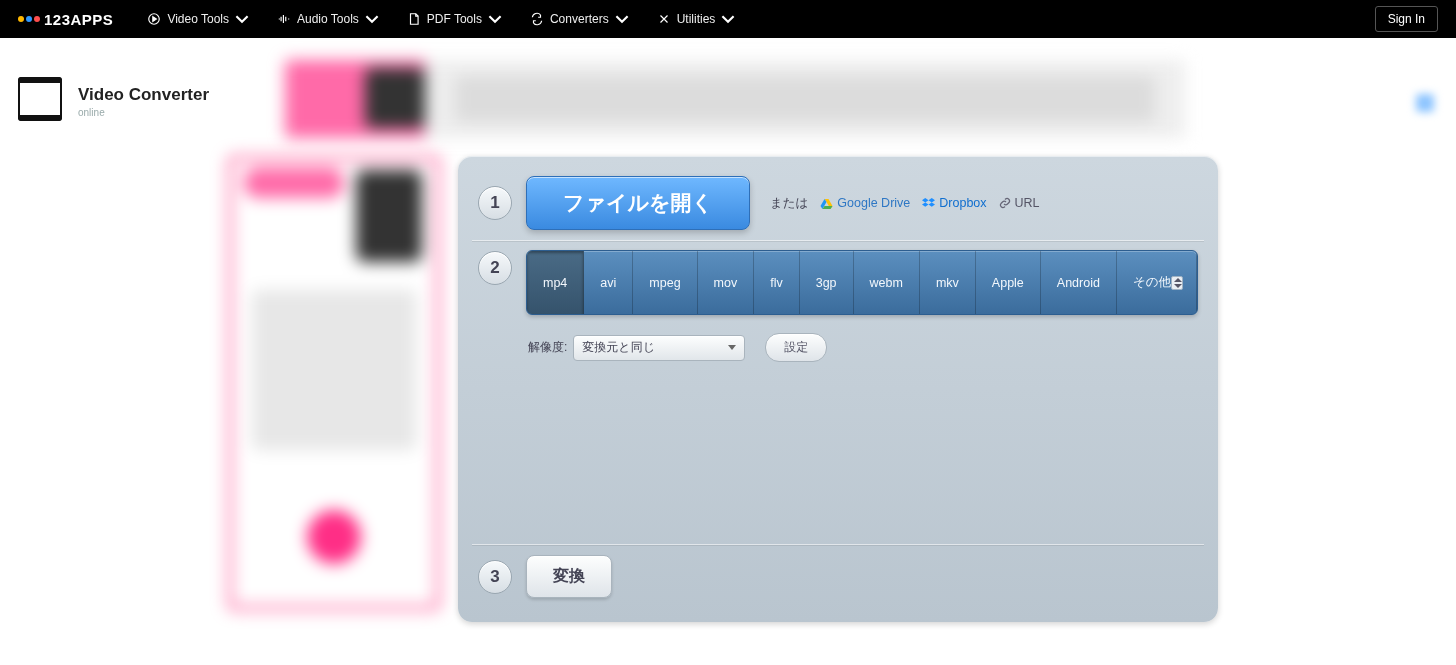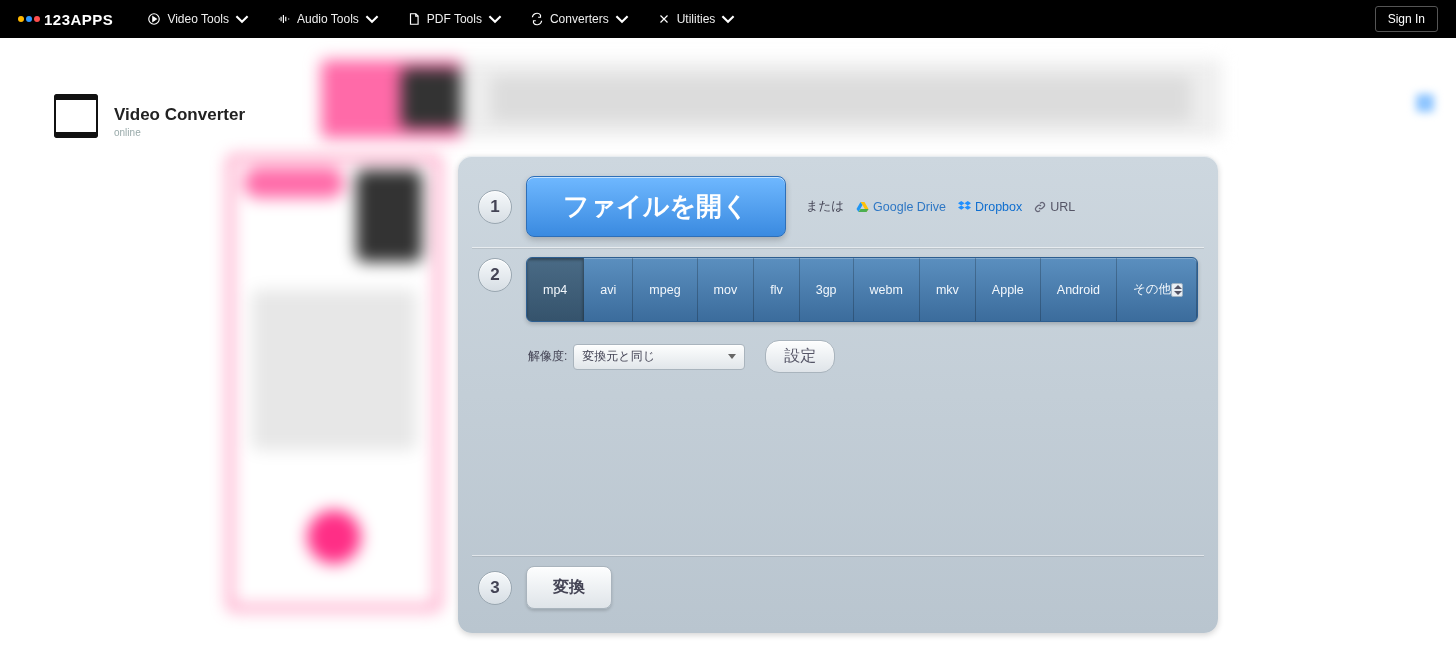--- a/index.html
+++ b/index.html
@@ -14,21 +14,21 @@
   .logo .dot { width:6px; height:6px; border-radius:50%; }
   .d1{background:#ffb800;} .d2{background:#2e98ff;} .d3{background:#ff4d4d;}
   .navmenu { display:flex; align-items:center; gap:28px; margin-left:34px; }
   .navitem { display:flex; align-items:center; gap:6px; cursor:pointer; color:#eee; }
   .navitem svg { width:14px; height:14px; }
   .chev { width:9px; height:9px; }
   .spacer { flex:1; }
   .signin { border:1px solid #555; border-radius:3px; padding:5px 12px; font-size:12px; cursor:pointer; }
   
   .apphead {
-    display:flex; align-items:flex-end; gap:16px; padding:22px 0 0 18px;margin-left:36px;
+    display:flex; align-items:center; gap:16px; padding:22px 0 0 18px;
   }
   .appicon {
     width:44px; height:44px; border:2px solid #111; border-radius:4px;
     position:relative; background:#fff;
   }
   .appicon::before, .appicon::after{
     content:""; position:absolute; left:-2px; right:-2px; height:6px; background:#111;
   }
   .appicon::before{ top:-2px; border-radius:3px 3px 0 0;}
   .appicon::after{ bottom:-2px; border-radius:0 0 3px 3px;}
@@ -76,21 +76,21 @@
   .steprow.sep{ border-top:1px solid rgba(255,255,255,.55); box-shadow:inset 0 1px 0 rgba(0,0,0,.08); }
   .stepcircle{
     width:34px;height:34px;border-radius:50%;
     background:linear-gradient(#f6f9fb,#d7dee4);
     border:1px solid #9aa7b1; display:flex;align-items:center;justify-content:center;
     color:#445; font-weight:600; font-size:17px;
     box-shadow:inset 0 1px 1px #fff;
     flex:0 0 auto;
   }
   .openfile{
-    padding:12px 36px; font-size:26px; font-weight:700; color:#fff;
+    padding:12px 36px; font-size:21px; font-weight:700; color:#fff;
     background:linear-gradient(#6fb8ff,#3a8ae0);
     border:1px solid #2e6fb8; border-radius:8px;
     box-shadow:inset 0 1px 0 rgba(255,255,255,.6), 0 3px 6px rgba(0,0,0,.2);
     cursor:pointer;
   }
   .openlinks{ display:flex; align-items:center; gap:12px; font-size:12.5px; color:#445; margin-left:6px;}
   .openlinks a{ color:#2e77c4; text-decoration:none; display:inline-flex; align-items:center; gap:4px; cursor:pointer;}
   .openlinks .dbx{ color:#0f6ecf;}
   .openlinks .url{ color:#556;}
   .gdrv{width:13px;height:11px; display:inline-block;}
@@ -142,21 +142,21 @@
   .select{
     width:172px; height:26px; background:linear-gradient(#fdfefe,#e1e6ea);
     border:1px solid #a9b4bd; border-radius:4px; font-size:12px; color:#445;
     display:flex; align-items:center; justify-content:space-between;
     padding:0 8px; cursor:pointer;
     box-shadow:inset 0 1px 0 #fff;
   }
   .select .caret{ width:0;height:0;border-left:4px solid transparent;border-right:4px solid transparent;border-top:5px solid #666;}
   .settingsbtn{
     margin-left:14px;
-    padding:5px 18px; font-size:16px; color:#556;
+    padding:5px 18px; font-size:12px; color:#556;
     background:linear-gradient(#fdfefe,#dfe4e9);
     border:1px solid #a9b4bd; border-radius:14px; cursor:pointer;
     box-shadow:inset 0 1px 0 #fff;
   }
   .step2spacer{ height:168px; }
   
   .convertbtn{
     padding:10px 26px; font-size:16px; font-weight:600; color:#445;
     background:linear-gradient(#fdfefe,#dfe4e9);
     border:1px solid #a9b4bd; border-radius:8px; cursor:pointer;

